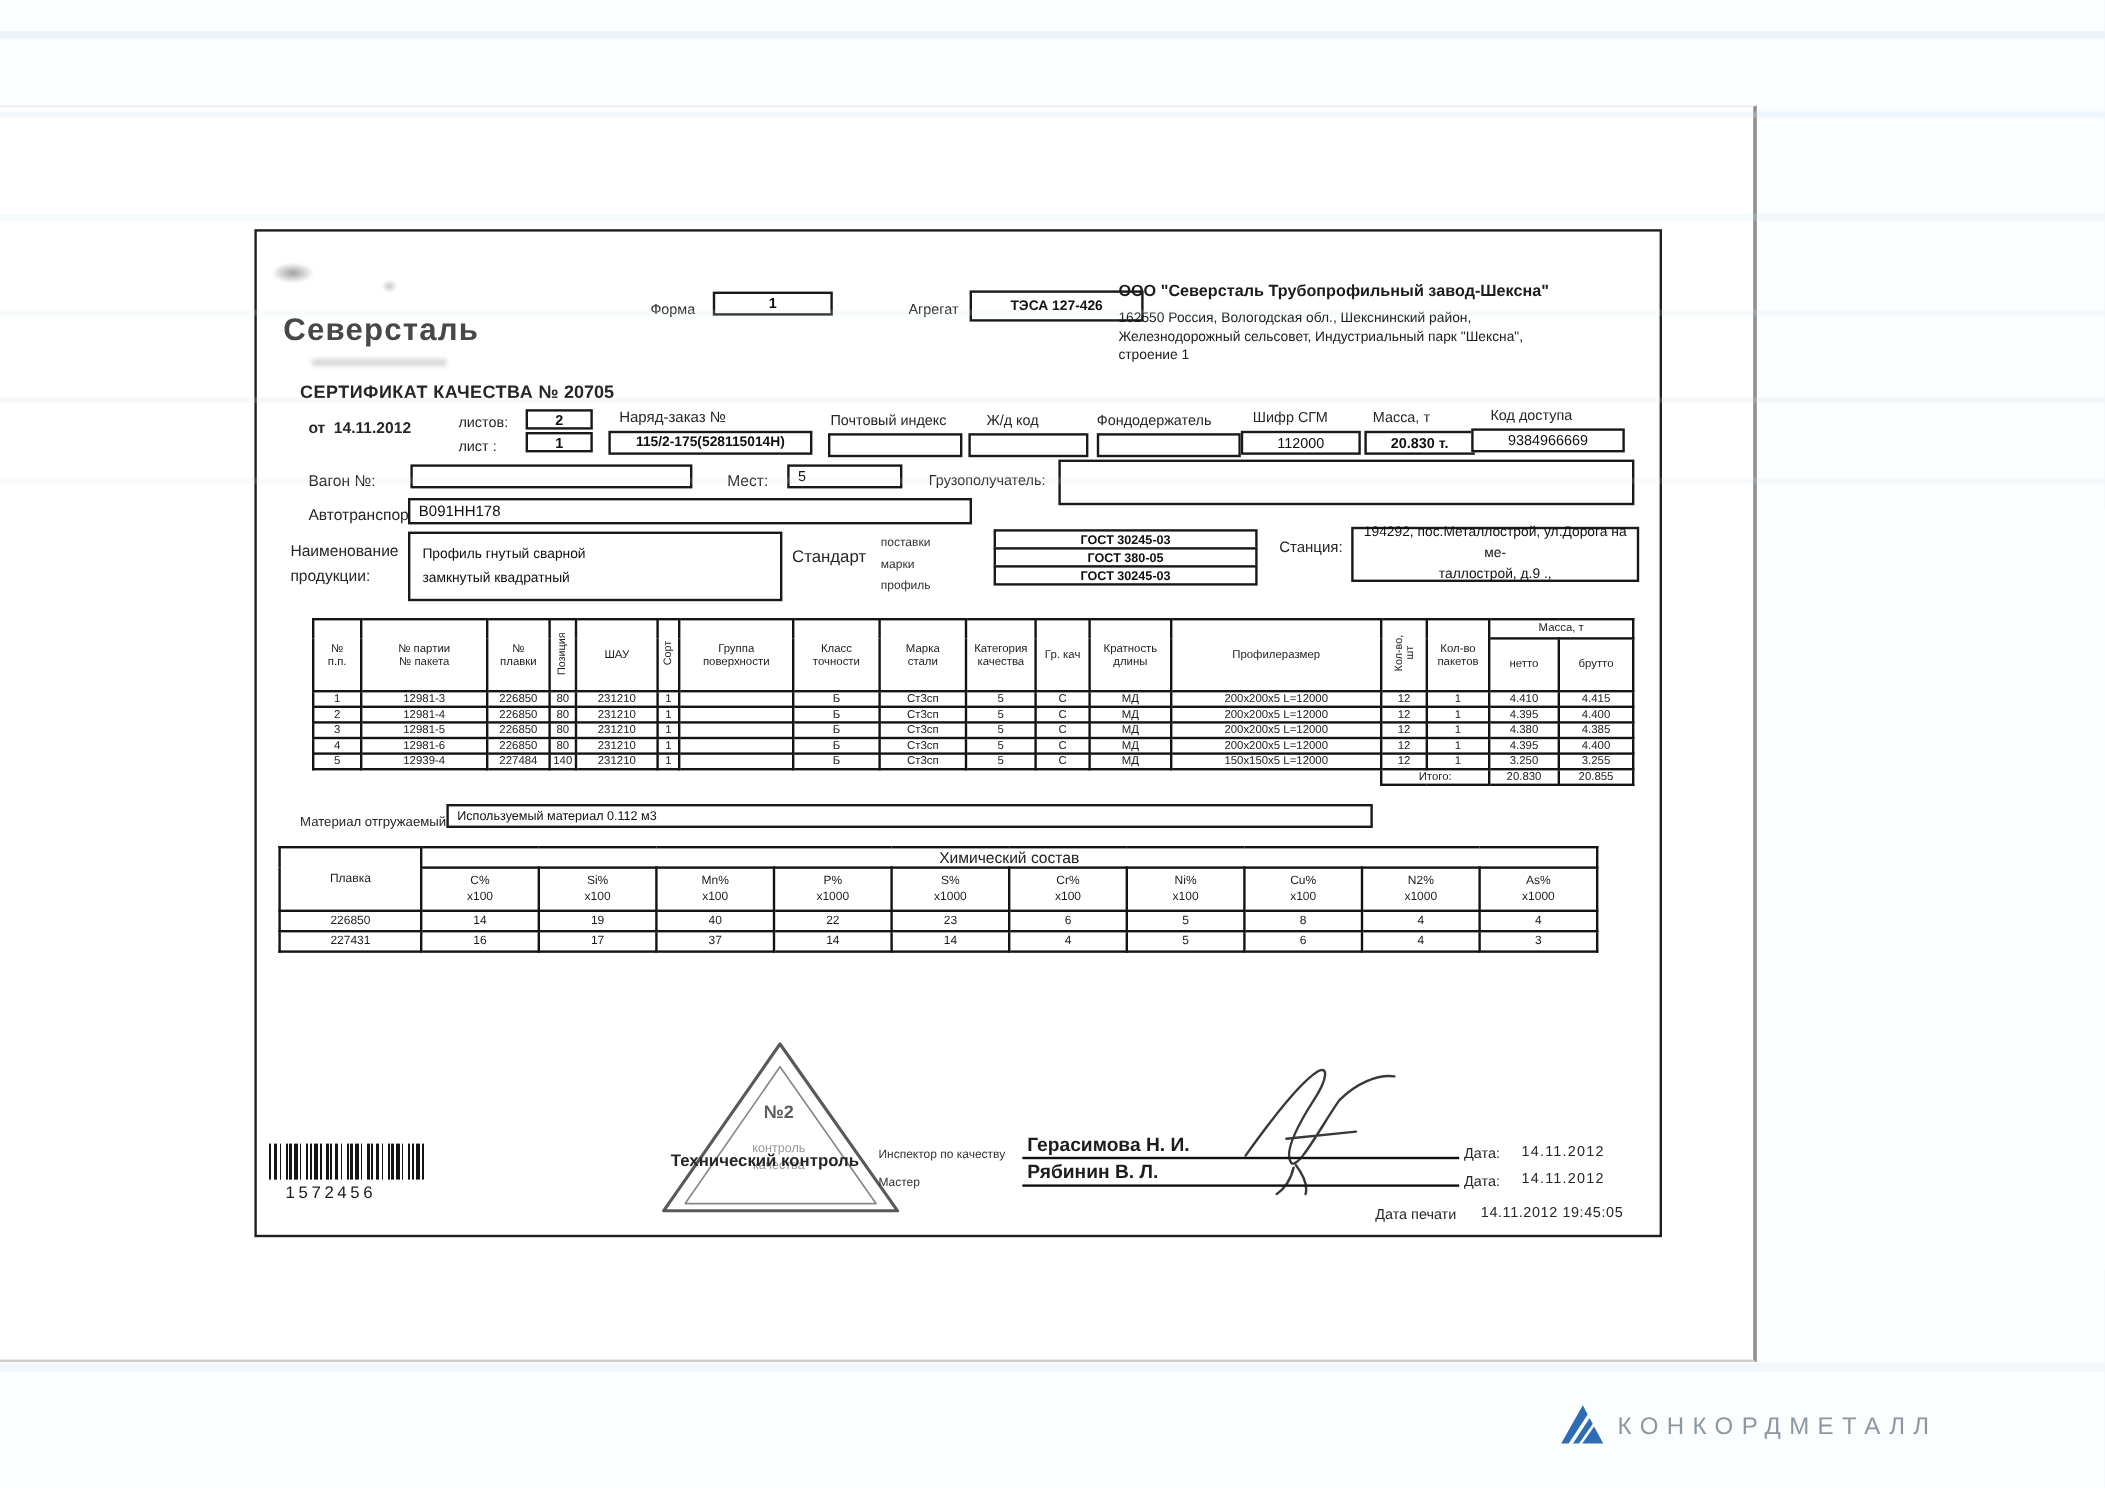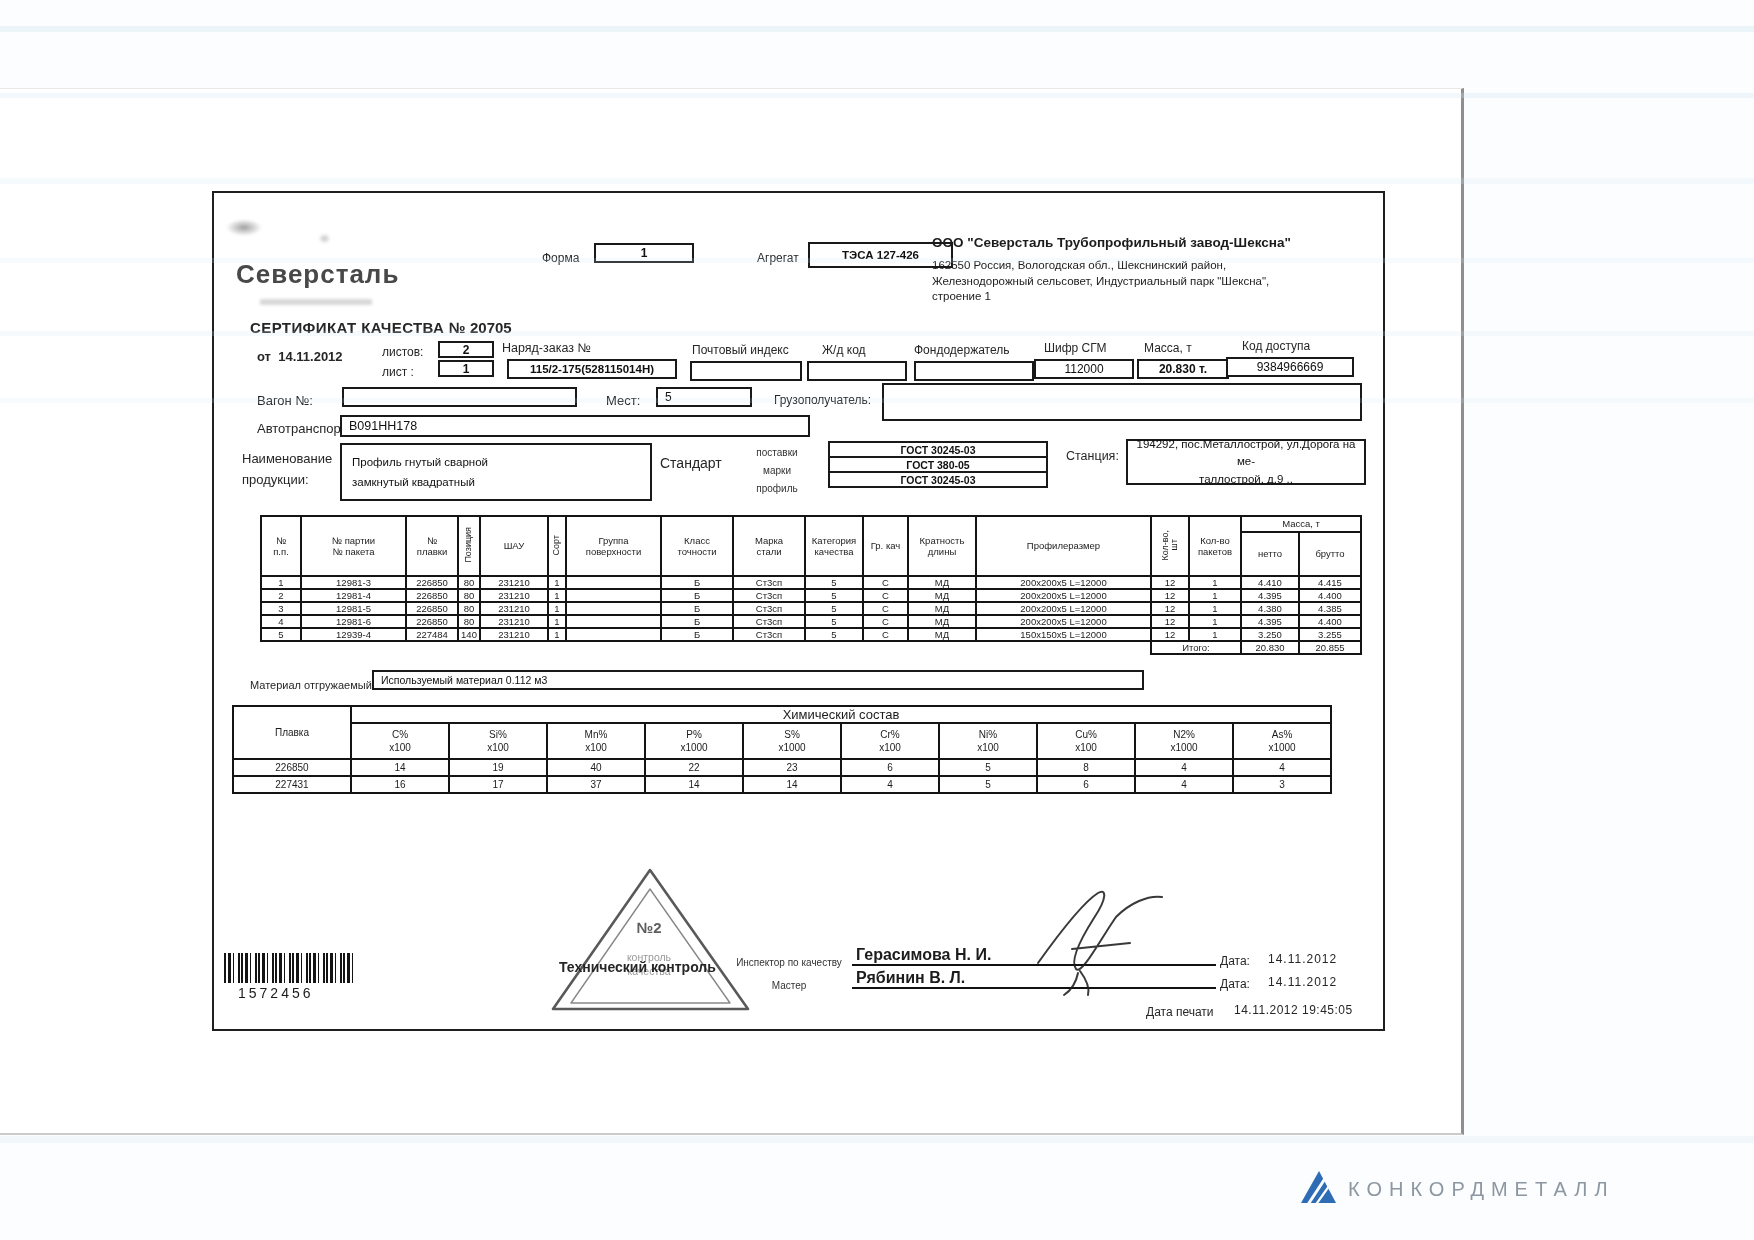--- a/index.html
+++ b/index.html
@@ -51,21 +51,21 @@
   .ctable .ch-h { height:36px; font-size:10px; line-height:1.35; }
   .ctable .ch-row td { height:17px; }
 
   .barcode {
     position:absolute; height:30px;
     background: repeating-linear-gradient(90deg,#141414 0 2px,#fff 2px 4px,#141414 4px 7px,#fff 7px 9px,#141414 9px 10px,#fff 10px 14px,#141414 14px 16px,#fff 16px 17px);
   }
   .bar-num { position:absolute; font-size:14px; letter-spacing:3px; color:#1a1a1a; }
 
   .uline { position:absolute; border-bottom:2.5px solid #111; height:20px; font-size:16px; font-weight:700; padding-left:4px; white-space:nowrap; }
-  .rlabel { position:absolute; font-size:10px; text-align:center; color:#333; }
+  .rlabel { position:absolute; font-size:10px; text-align:left; color:#333; }
   .stamp-txt { position:absolute; text-align:center; }
   .wm-text { position:absolute; font-size:20px; letter-spacing:7px; color:#8d97a1; white-space:nowrap; }
 </style>
 </head>
 <body>
 
 <div class="canvas">
 
   <div class="streak" style="top:26px;height:6px"></div>
   <div class="streak" style="top:93px;height:5px;opacity:.7"></div>
@@ -106,21 +106,21 @@
 
       <div class="lbl bold" style="left:43px;top:156px;font-size:13px">
         <span>от</span>&nbsp;
         <span>14.11.2012</span>
       </div>
       <div class="lbl" style="left:168px;top:152px">листов:</div>
       <div class="box" style="left:224px;top:148px;width:56px;height:17px;font-weight:700">2</div>
       <div class="lbl" style="left:168px;top:172px">лист :</div>
       <div class="box" style="left:224px;top:167px;width:56px;height:17px;font-weight:700">1</div>
 
-      <div class="lbl" style="left:288px;top:148px;font-size:12.5px">Наряд-заказ №</div>
+      <div class="lbl" style="left:302px;top:148px;font-size:12.5px">Наряд-заказ №</div>
       <div class="box" style="left:293px;top:166px;width:170px;height:20px;font-size:11.5px;font-weight:700">115/2-175(528115014Н)</div>
 
       <div class="lbl" style="left:478px;top:150px">Почтовый индекс</div>
       <div class="box" style="left:476px;top:168px;width:112px;height:20px"></div>
 
       <div class="lbl" style="left:608px;top:150px">Ж/д код</div>
       <div class="box" style="left:593px;top:168px;width:100px;height:20px"></div>
 
       <div class="lbl" style="left:700px;top:150px">Фондодержатель</div>
       <div class="box" style="left:700px;top:168px;width:120px;height:20px"></div>

